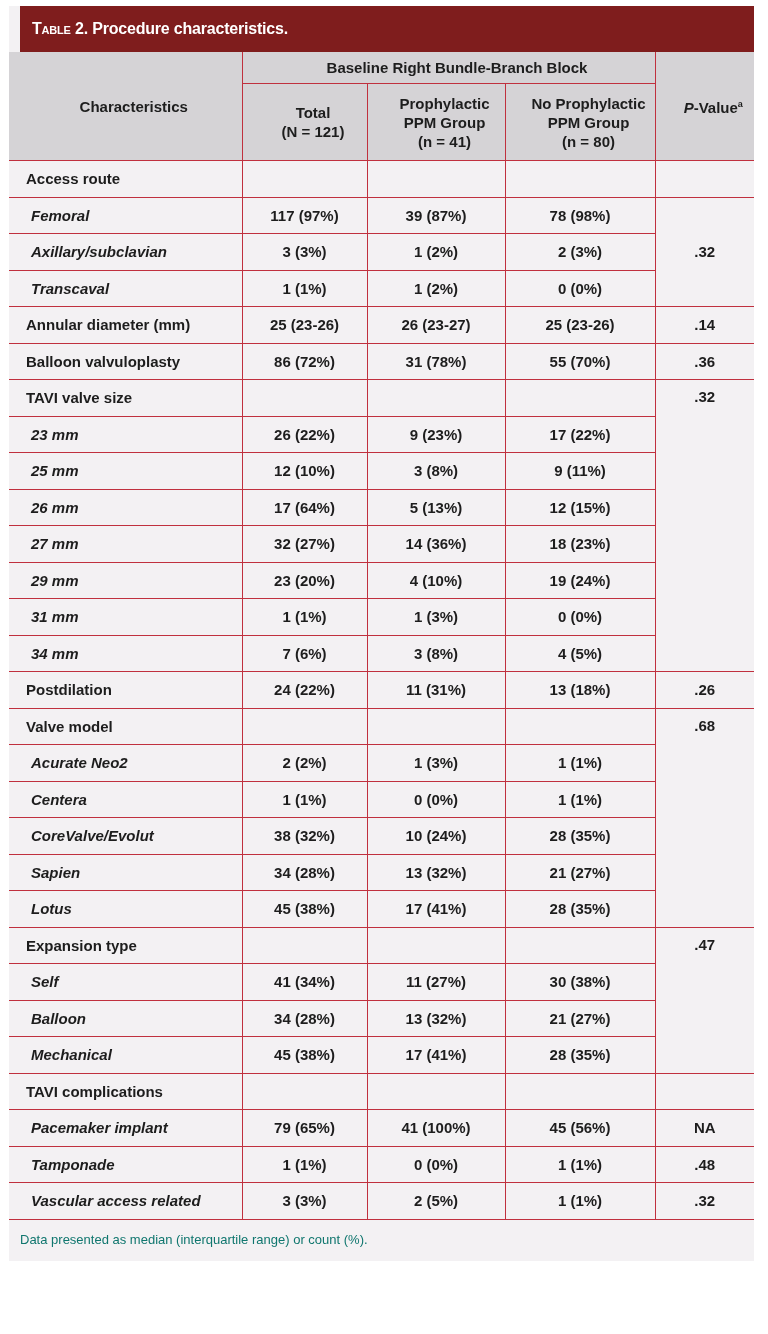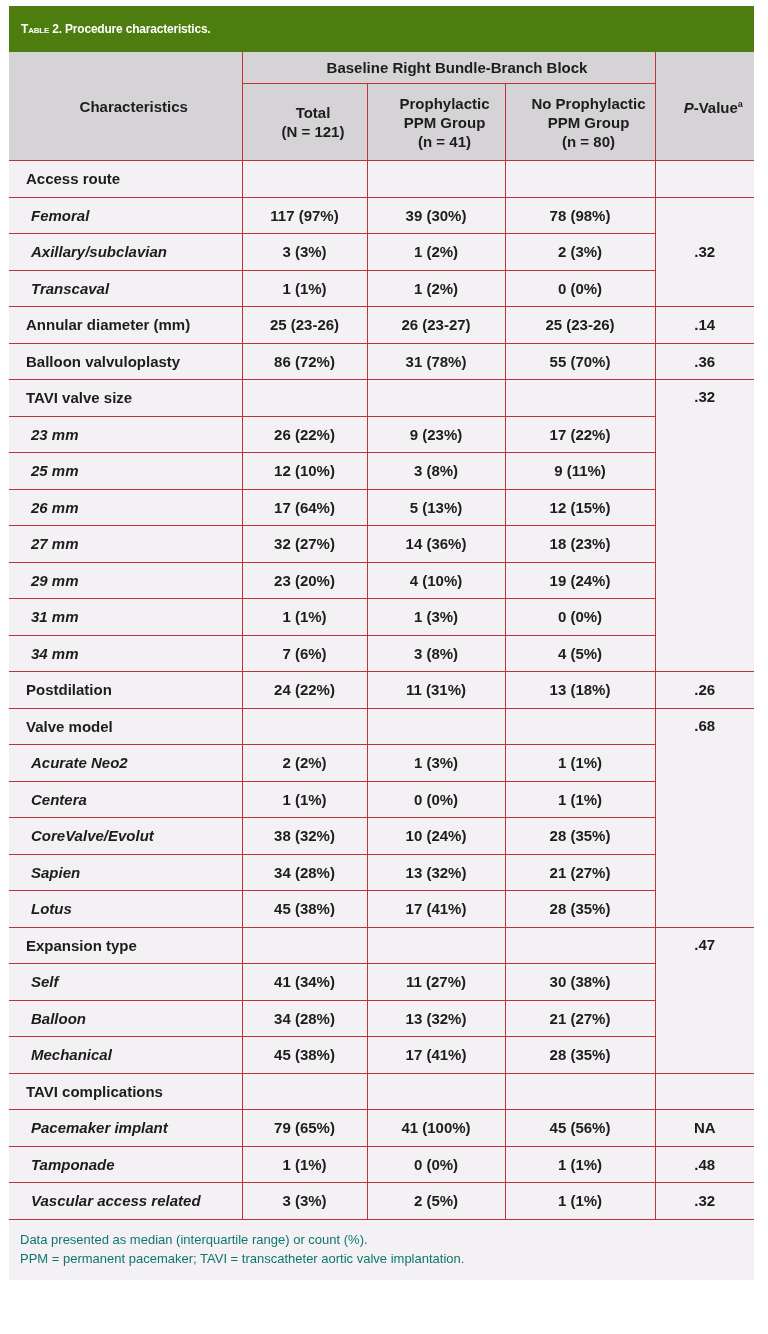--- a/index.html
+++ b/index.html
@@ -1,20 +1,20 @@
 <!DOCTYPE html>
 <html><head>
 <meta charset="utf-8">
 <style>
   html, body { margin: 0; padding: 0; background: #ffffff; }
   body { width: 768px; height: 1334px; position: relative; overflow: hidden;
          font-family: "Liberation Sans", "DejaVu Sans", sans-serif; color: #1d1d1d; }
   .frame { position: absolute; left: 9px; top: 6px; width: 745px; background: #f3f1f3; }
-  .title-bar { background: #4d7c0f; color: #ffffff; height: 46px; display: flex; align-items: center;
-               padding-left: 12px; font-weight: bold; font-size: 12px; letter-spacing: -0.2px; }
+  .title-bar { background: #7f1d1d; color: #ffffff; height: 46px; display: flex; align-items: center;
+               padding-left: 12px; font-weight: bold; font-size: 16px; letter-spacing: -0.2px; margin-left: 11px; }
   .title-bar .label { font-variant: small-caps; }
   table { border-collapse: collapse; width: 745px; table-layout: fixed; font-size: 15px; }
   td, th { border: 1.5px solid #c0303e; padding: 0; }
   tr > :first-child { border-left: none; margin-top: 24px; }
   tr > :last-child { border-right: none; }
   thead th { background: #d5d3d6; font-weight: bold; text-align: center; vertical-align: middle; line-height: 19px; padding-left: 17px; }
   thead tr.r1 th { height: 31px; }
   thead tr.r2 th { height: 76px; }
   thead tr.r1 th { border-top: none; }
   tbody td { height: 35.5px; vertical-align: middle; text-align: center; font-weight: bold; background: #f3f1f3; }
@@ -69,21 +69,21 @@
       <tr>
         <td class="lbl">Access route</td>
         <td></td>
           <td></td>
           <td></td>
           <td></td>
       </tr>
       <tr>
         <td class="lbl sub">Femoral</td>
         <td>117 (97%)</td>
-        <td>39 (30%)</td>
+        <td>39 (87%)</td>
         <td>78 (98%)</td>
         <td rowspan="3">.32</td>
       </tr>
       <tr>
         <td class="lbl sub">Axillary/subclavian</td>
         <td>3 (3%)</td>
         <td>1 (2%)</td>
         <td>2 (3%)</td>
       </tr>
       <tr>
@@ -250,15 +250,14 @@
         <td>3 (3%)</td>
         <td>2 (5%)</td>
         <td>1 (1%)</td>
         <td>.32</td>
       </tr>
     </tbody>
   </table>
 
   <div class="note">
     <div>Data presented as median (interquartile range) or count (%).</div>
-    <div>PPM = permanent pacemaker; TAVI = transcatheter aortic valve implantation.</div>
   </div>
 </div>
 
 </body></html>

